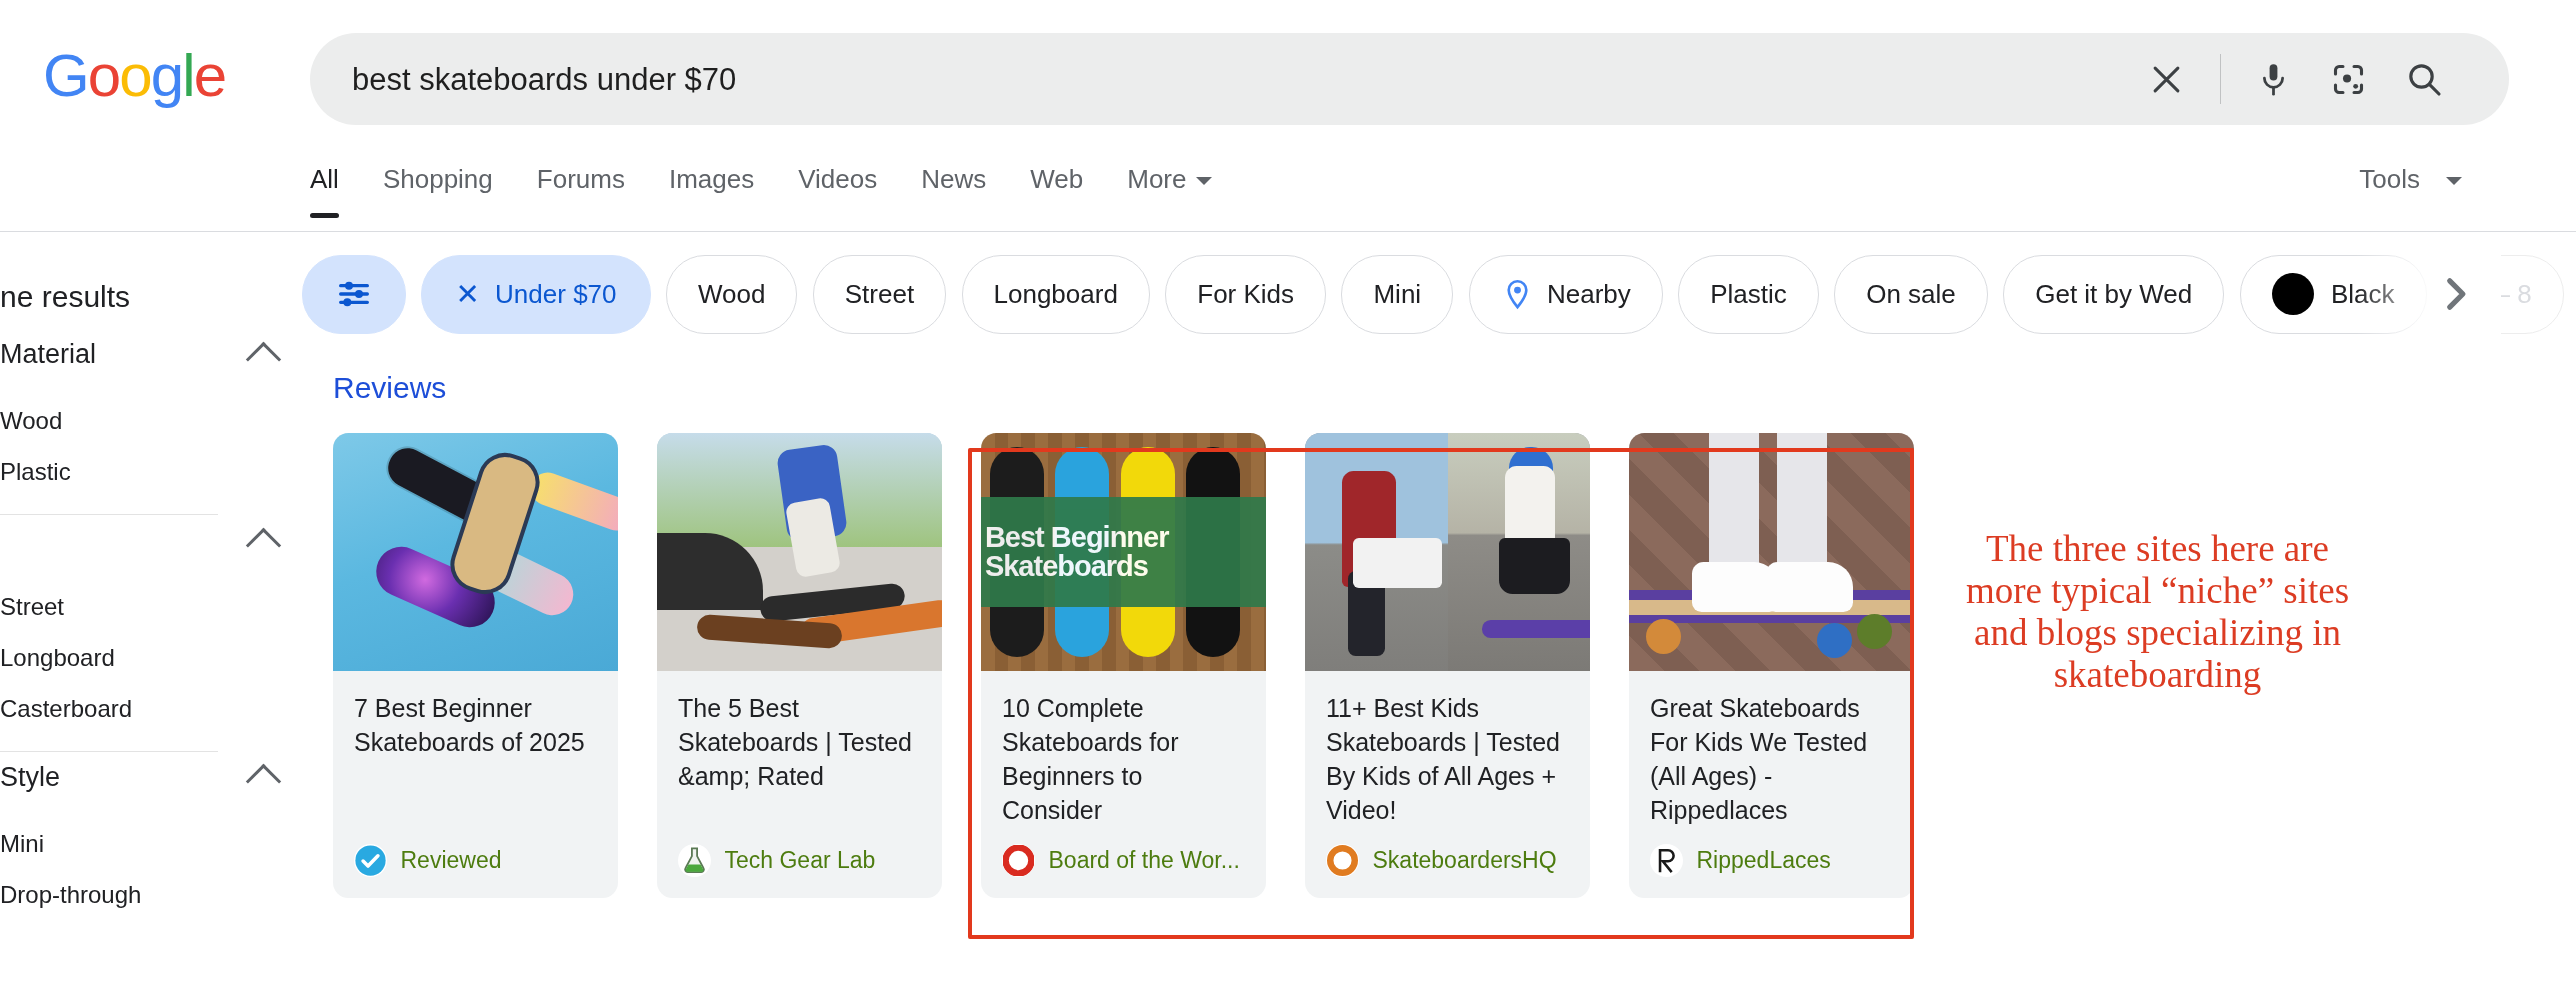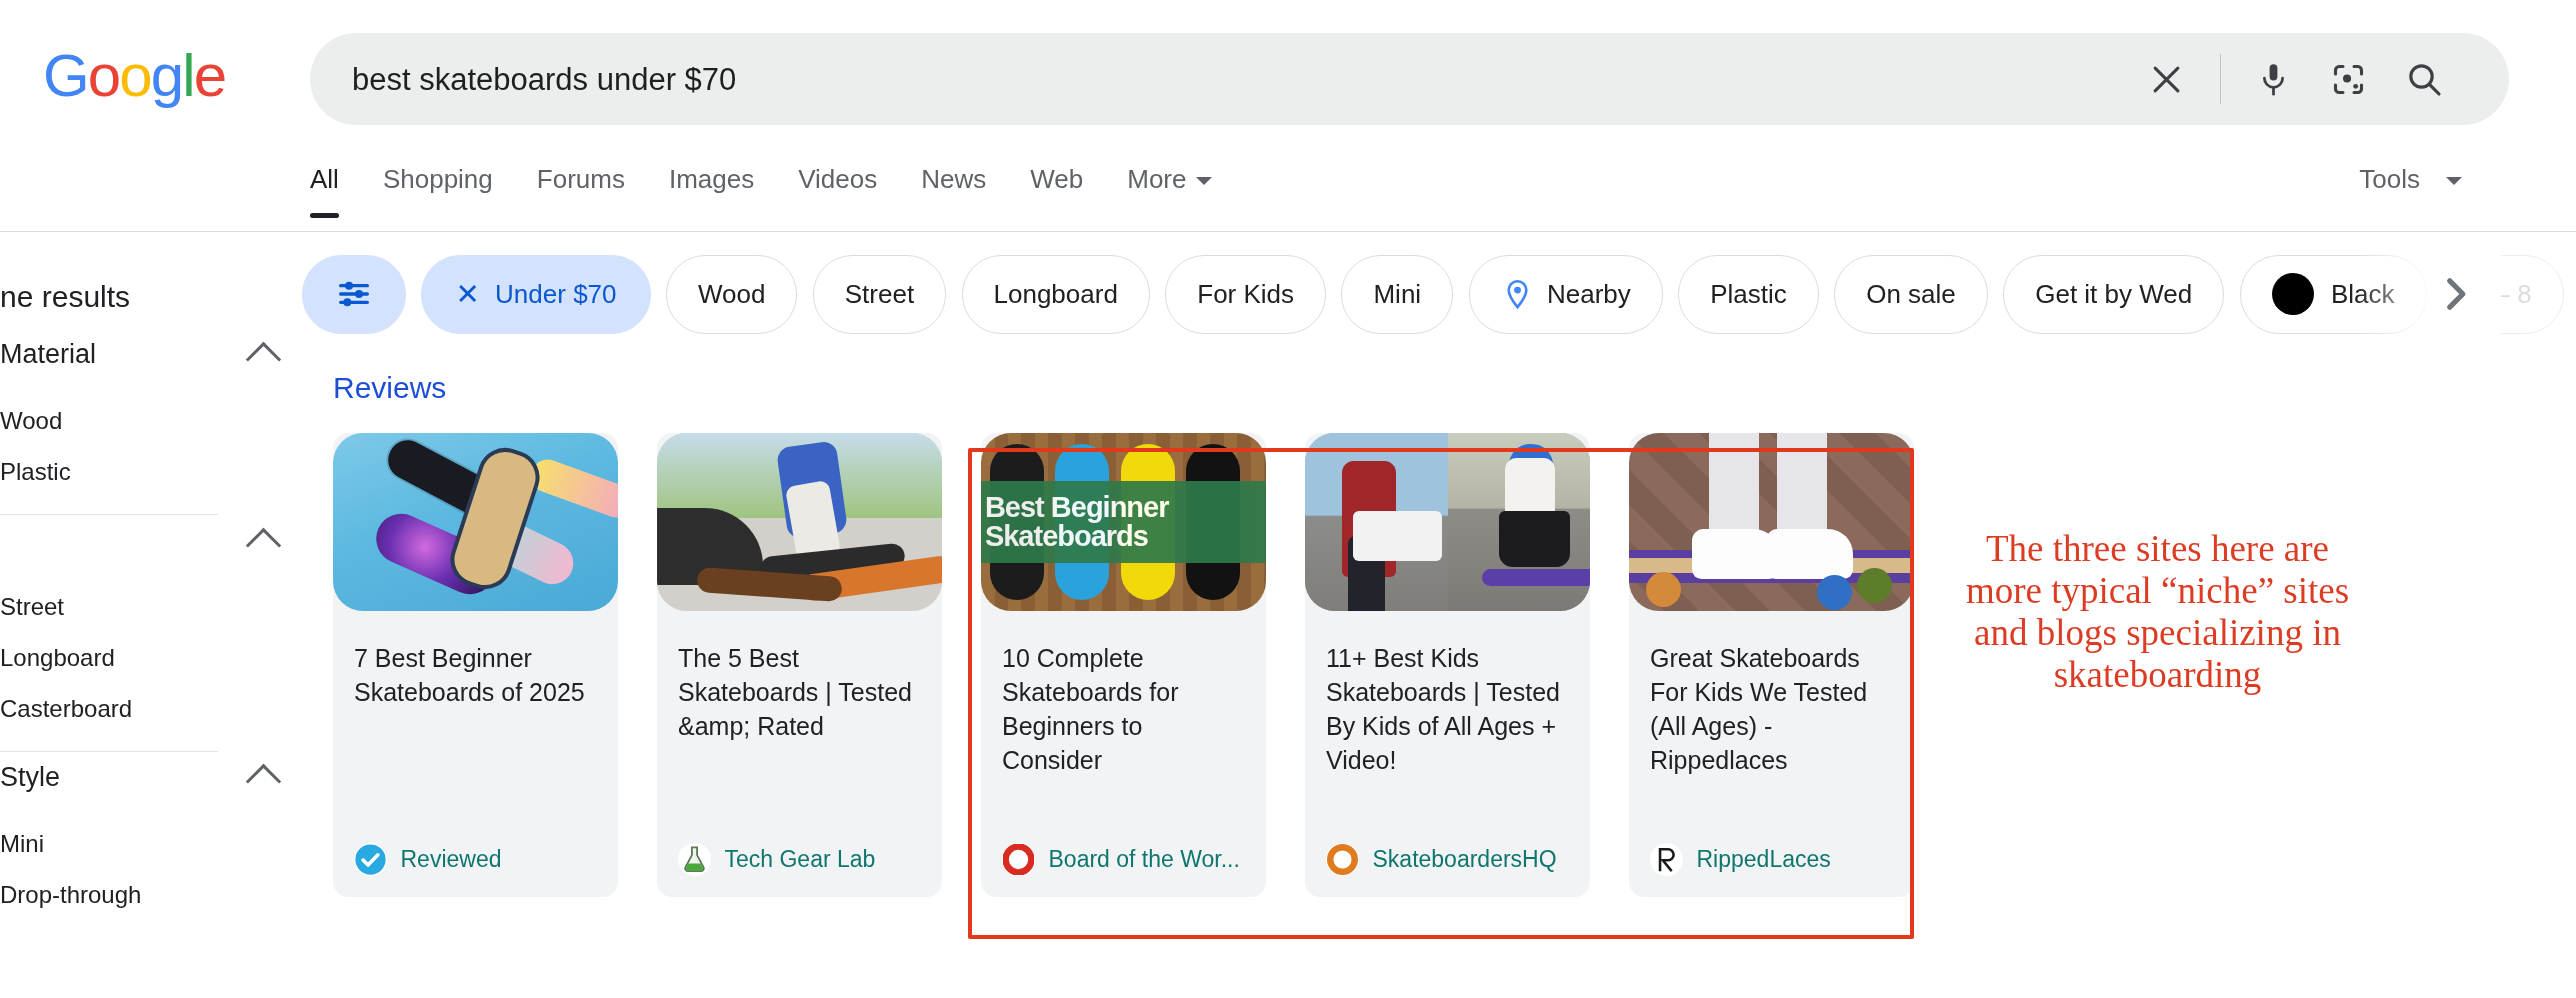--- a/index.html
+++ b/index.html
@@ -145,40 +145,39 @@
     font-size: 30px; color: #1d4ed8; line-height: 44px;
     font-weight: 400; margin-bottom: 23px;
   }
   .cards { display: flex; gap: 39px; }
   .card {
     width: 285px; background: #f1f3f4; border-radius: 15.4px;
     overflow: hidden; cursor: pointer; display: flex; flex-direction: column;
     min-height: 464px;
   }
   .card-thumb {
-    width: 285px; height: 178px; position: relative; overflow: hidden;
+    width: 285px; height: 238px; position: relative; overflow: hidden;
     background: #ccc;
-    border-radius: 30px;
-  }
-  .card-body { padding: 30px 21px 0 21px; flex: 1; }
+  }
+  .card-body { padding: 20px 21px 0 21px; flex: 1; }
   .card-title {
     font-size: 25px; line-height: 34px; color: #202124;
     word-wrap: break-word;
   }
   .card-src {
     display: flex; align-items: center; gap: 13.5px;
     padding: 0 21px 21px 21px; margin-top: 17.3px;
   }
   .src-favicon {
     width: 33px; height: 33px; border-radius: 50%;
     flex: 0 0 33px; display: flex; align-items: center; justify-content: center;
     overflow: hidden; background: #fff;
   }
   .src-name {
-    font-size: 23px; color: #0f766e; white-space: nowrap;
+    font-size: 23px; color: #4d7c0f; white-space: nowrap;
     overflow: hidden; text-overflow: ellipsis; max-width: 206px;
   }
 
   
   .th1 { background: linear-gradient(160deg,#7ec9e8 0%,#5bb8e0 45%,#4aa9d6 100%); }
   .th1::before {
     content:""; position:absolute; left:18%; top:14%; width:114px; height:39px;
     background:#1a1a22; border-radius:19px; transform:rotate(28deg);
     box-shadow: 0 0 0 1.9px rgba(0,0,0,.15);
   }

